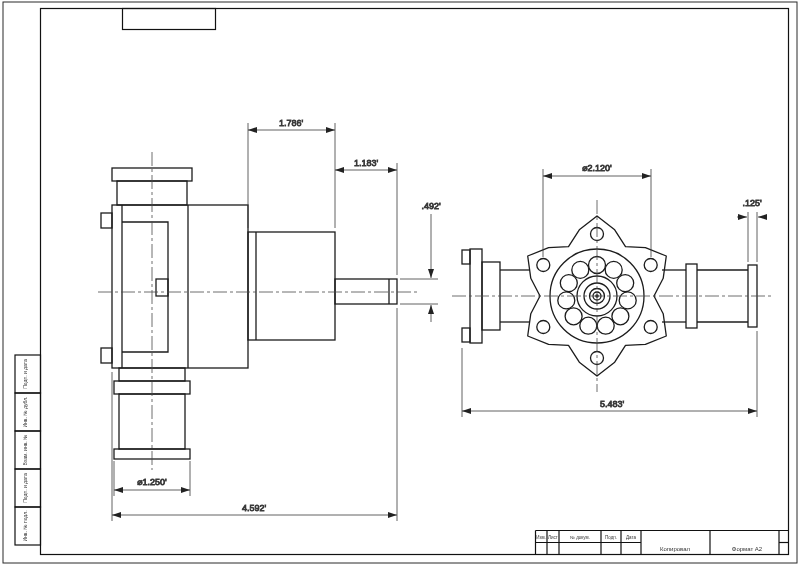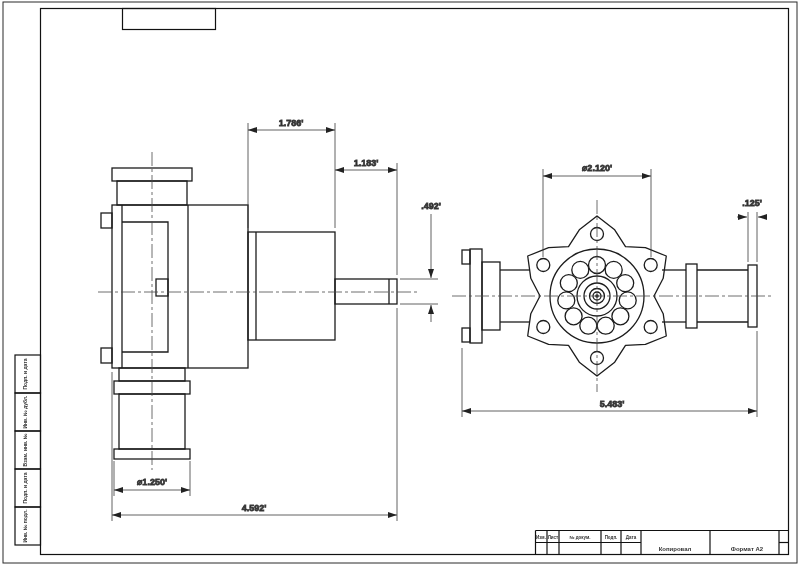--- a/index.html
+++ b/index.html
@@ -1,17 +1,17 @@
 <!DOCTYPE html>
 <html><head>
 <meta charset="utf-8">
 <style>
   html,body{margin:0;padding:0;background:#fff;}
   .sheet{width:800px;height:565px;position:relative;background:#fff;overflow:hidden;
-         font-family:"Liberation Sans","DejaVu Sans",sans-serif;font-weight:bold;}
+         font-family:"Liberation Sans","DejaVu Sans",sans-serif;}
   svg{display:block}
   .ol{fill:none;stroke:#1c1c1c;stroke-width:1.3;}
   .thin{fill:none;stroke:#3a3a3a;stroke-width:0.8;}
   .cl{fill:none;stroke:#4a4a4a;stroke-width:0.8;stroke-dasharray:14 3 3 3;}
   .frame{fill:none;stroke:#111;stroke-width:1.2;}
   .dim{font-size:9px;fill:#222;text-anchor:middle;font-family:"Liberation Sans","DejaVu Sans",sans-serif;}
   .tiny{font-size:4.5px;fill:#333;text-anchor:middle;font-family:"Liberation Sans",sans-serif;}
   .small{font-size:6px;fill:#333;text-anchor:middle;font-family:"Liberation Sans",sans-serif;}
   .stamp{font-size:5px;fill:#333;text-anchor:middle;font-family:"Liberation Sans",sans-serif;}
 </style>

